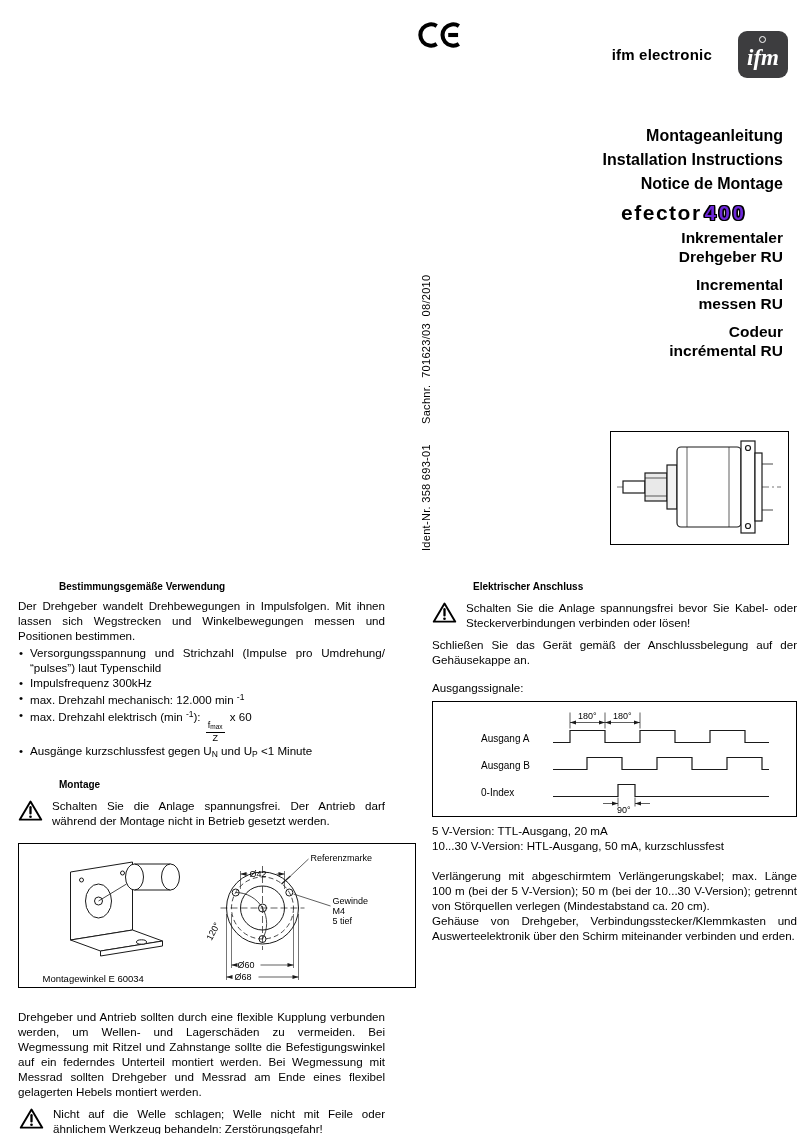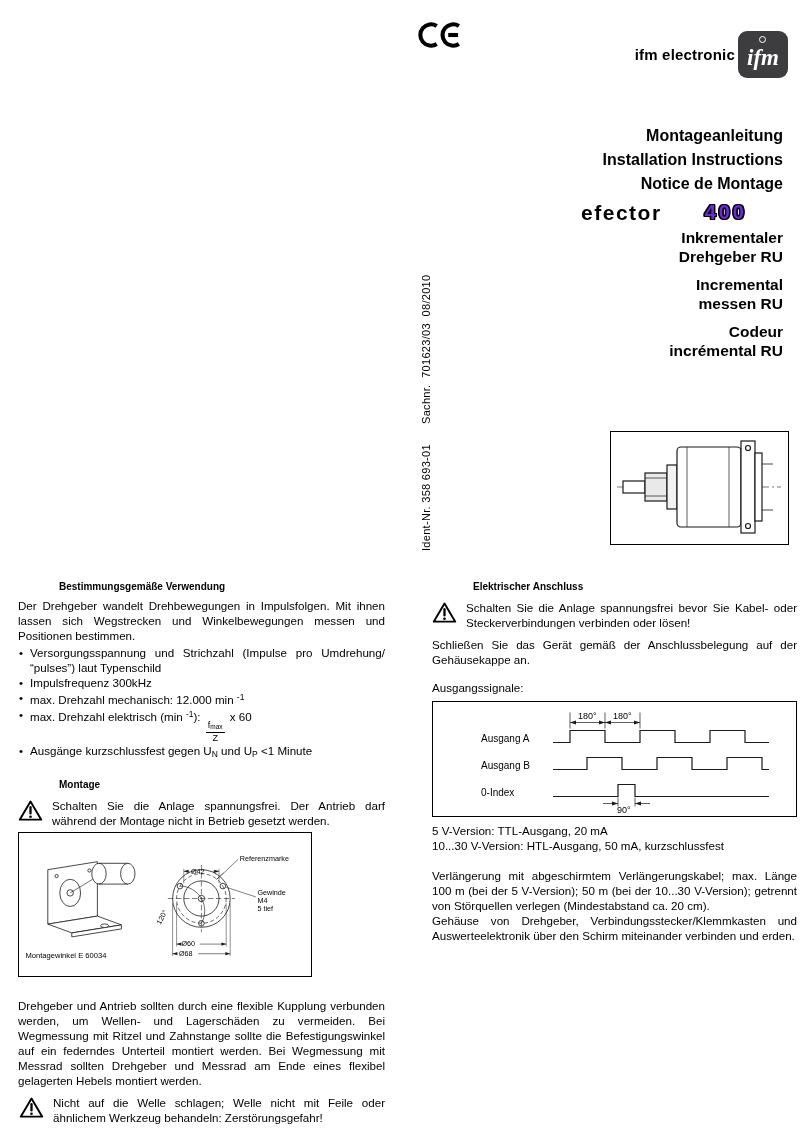--- a/index.html
+++ b/index.html
@@ -3,31 +3,31 @@
 <meta charset="utf-8">
 <style>
   * { box-sizing: border-box; margin:0; padding:0; }
   html,body { background:#fff; }
   .page { position:relative; width:802px; height:1134px; background:#fff; color:#000;
           font-family:"Liberation Sans","DejaVu Sans",sans-serif; overflow:hidden; }
   .abs { position:absolute; }
 
   
   .ce-mark { left:417px; top:19px; width:46px; height:32px; }
-  .brand { right:14px; top:31px; display:flex; align-items:center; gap:3px; }
+  .brand { right:14px; top:31px; display:flex; align-items:center; gap:26px; }
   .brand-name { font-size:15px; font-weight:bold; letter-spacing:0.2px; }
   .ifm-box { width:50px; height:47px; background:#3d3d3f; border-radius:9px; flex:none;
              display:flex; align-items:center; justify-content:center; position:relative; }
   .ifm-box .ifm-word { color:#fff; font-family:"Liberation Serif","DejaVu Serif",serif; font-style:italic;
                   font-weight:bold; font-size:23px; line-height:1; padding-top:6px; }
   .ifm-ring { position:absolute; top:5px; left:50%; margin-left:-4px; width:7px; height:7px;
               border:1.5px solid #fff; border-radius:50%; }
   .doc-titles { right:19px; top:110px; text-align:right; font-weight:bold; font-size:16px; line-height:24px;margin-top:14px; }
   .efector { right:55px; top:201px; font-weight:bold; font-size:21px; letter-spacing:1.5px;
-             display:flex; align-items:flex-start;gap:40px; }
+             display:flex; align-items:flex-end; }
   .ef-series { margin-left:3px; letter-spacing:3px; color:#6d28d9; font-size:20px;
                text-shadow:-1.3px -1.3px 0 #000, 1.3px -1.3px 0 #000, -1.3px 1.3px 0 #000,
                            1.3px 1.3px 0 #000, 0 1.4px 0 #000, 0 -1.4px 0 #000,
                            1.4px 0 0 #000, -1.4px 0 0 #000; }
   .prod-titles { right:19px; top:228px; text-align:right; font-weight:bold; font-size:15.5px; line-height:19px; }
   .pt-group { margin-bottom:9px; }
   .side-note { left:420px; top:551px; transform:rotate(-90deg); transform-origin:0 0;
                font-size:11px; white-space:pre; letter-spacing:0.3px; }
   .encoder-fig { left:610px; top:431px; width:179px; height:114px; border:1px solid #000; }
   .encoder-fig svg { display:block; width:100%; height:100%; }
@@ -45,21 +45,21 @@
   sub.sm { font-size:8.5px; vertical-align:-2px; }
   .frac { display:inline-flex; flex-direction:column; align-items:center; vertical-align:-7px;
           font-size:9px; line-height:10px; margin:0 2px; }
   .frac .num { border-bottom:1px solid #000; padding:0 2px; }
   .frac sub { font-size:6.5px; vertical-align:-1px; }
   .b4-note { padding-left:3px; }
   .warn-row { display:flex; margin-top:5px; }
   .warn-icon { width:25px; height:23px; flex:none; margin-right:9px; margin-top:1px; }
   .warn-text { text-align:justify; flex:1; }
   .montage-head { margin-top:14px; }
-  .mount-fig { margin-top:4px; width:294px; height:145px; border:1px solid #000; }
+  .mount-fig { margin-top:15px; width:398px; height:145px; border:1px solid #000; }
   .mount-fig svg { display:block; width:100%; height:100%; }
   .para-kupplung { margin-top:21px; }
   .warn-wrap { margin-top:7px; text-align:justify; }
   .warn-wrap .warn-icon { float:left; margin:1px 9px 2px 1px; }
   .p1 { margin-top:7px; }
   .signals-label { margin-top:13px; }
   .timing-fig { margin-top:6px; width:365px; height:116px; border:1px solid #000; }
   .timing-fig svg { display:block; width:100%; height:100%; }
   .versions { margin-top:6px; }
   .para2a { margin-top:15px; }

